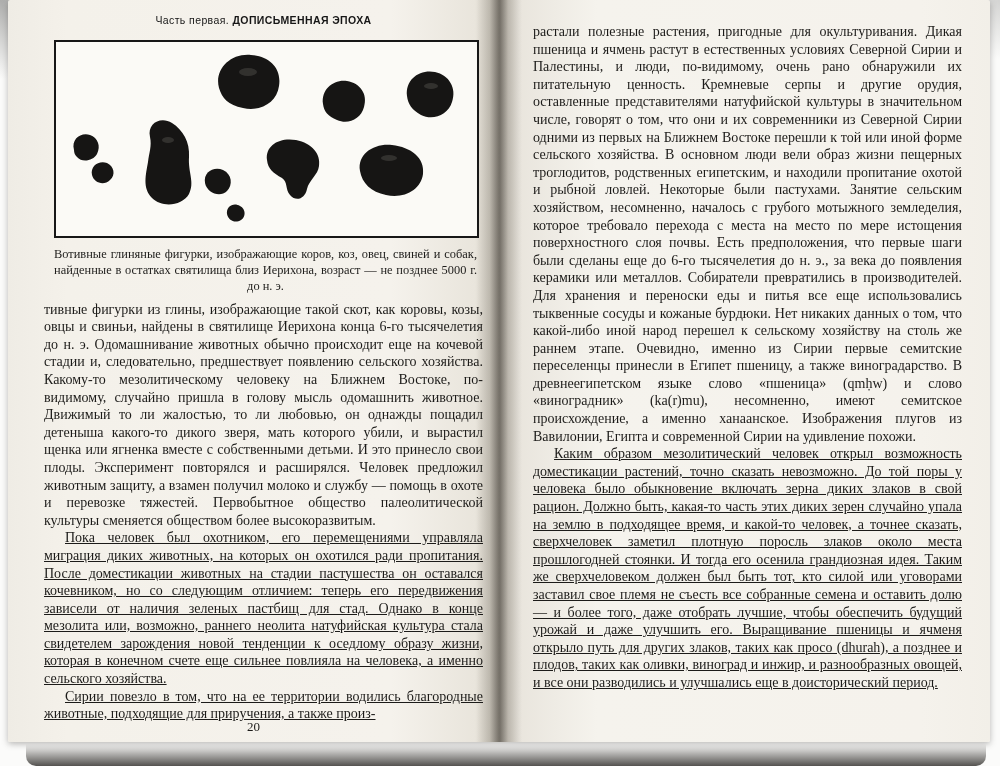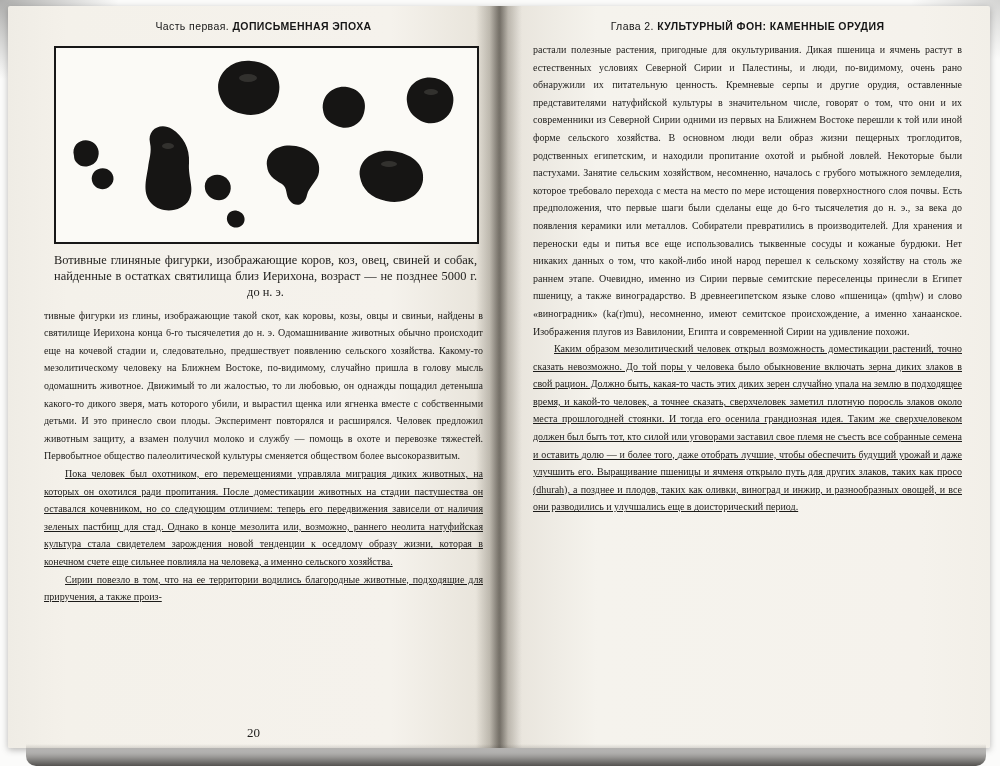--- a/index.html
+++ b/index.html
@@ -10,21 +10,21 @@
     color:#1c1b19;
   }
   .scan { position:relative; width:1000px; height:766px; }
   .corner { position:absolute; pointer-events:none; }
   .corner.tl { left:0; top:0; width:120px; height:80px;
     background:radial-gradient(ellipse at 0% 0%, rgba(110,110,108,.55), rgba(110,110,108,0) 70%); }
   .corner.tr { right:0; top:0; width:90px; height:60px;
     background:radial-gradient(ellipse at 100% 0%, rgba(140,140,138,.35), rgba(140,140,138,0) 70%); }
 
   .spread {
-    position:absolute; left:8px; top:6px; width:982px; height:742px;
+    position:absolute; left:8px; top:0; width:982px; height:742px;
     display:flex; border-radius:2px;
     box-shadow:0 2px 6px rgba(60,58,54,.35);
   }
   .page { position:relative; flex:1 1 50%; overflow:hidden; }
   .page.left  { background:linear-gradient(90deg,#efece5 0%, #f4f1ea 12%, #f5f2ec 78%, #e9e5dc 95%, #d6d0c4 100%); border-radius:2px 0 0 2px; }
   .page.right { background:linear-gradient(270deg,#f2efe8 0%, #f5f2ec 14%, #f5f3ed 80%, #e9e5dd 96%, #d8d2c6 100%); border-radius:0 2px 2px 0; }
 
   .gutter { position:absolute; left:50%; top:0; bottom:0; width:46px; transform:translateX(-50%);
     background:linear-gradient(90deg, rgba(40,36,30,0) 0%, rgba(40,36,30,.18) 30%, rgba(35,31,26,.5) 48%, rgba(35,31,26,.55) 52%, rgba(40,36,30,.2) 70%, rgba(40,36,30,0) 100%);
     pointer-events:none; z-index:5; }
@@ -43,21 +43,21 @@
   .running-head .rh-bold { font-weight:bold; }
 
   figure.photo { margin:14px 4px 0 10px; border:2px solid #171717; background:#fbfaf6; }
   figure.photo svg { display:block; }
 
   .caption {
     margin:8px 6px 6px 10px; font-size:12.4px; line-height:16.2px;
     text-align:justify; text-align-last:center; color:#1d1c1a;
   }
 
-  .body { text-align:justify; font-size:10px; line-height:17.6px; }
+  .body { text-align:justify; font-size:14px; line-height:17.6px; }
   .body p { margin:0; }
   .body p.ind { text-indent:21px;text-decoration:underline; }
   .page.left  .body { margin-top:2px; }
   .page.right .body { margin-top:9px; }
 
   .folio { position:absolute; left:0; right:0; bottom:7px; text-align:center;
     font-size:13px; color:#1c1b19; }
 </style>
 </head>
 <body>
@@ -113,23 +113,20 @@
           <p class="cont">тивные фигурки из глины, изображающие такой скот, как коровы, козы, овцы и свиньи, найдены в святилище Иерихона конца 6-го тысячелетия до н. э. Одомашнивание животных обычно происходит еще на кочевой стадии и, следовательно, предшествует появлению сельского хозяйства. Какому-то мезолитическому человеку на Ближнем Востоке, по-видимому, случайно пришла в голову мысль одомашнить животное. Движимый то ли жалостью, то ли любовью, он однажды пощадил детеныша какого-то дикого зверя, мать которого убили, и вырастил щенка или ягненка вместе с собственными детьми. И это принесло свои плоды. Эксперимент повторялся и расширялся. Человек предложил животным защиту, а взамен получил молоко и службу — помощь в охоте и перевозке тяжестей. Первобытное общество палеолитической культуры сменяется обществом более высокоразвитым.</p>
           <p class="ind">Пока человек был охотником, его перемещениями управляла миграция диких животных, на которых он охотился ради пропитания. После доместикации животных на стадии пастушества он оставался кочевником, но со следующим отличием: теперь его передвижения зависели от наличия зеленых пастбищ для стад. Однако в конце мезолита или, возможно, раннего неолита натуфийская культура стала свидетелем зарождения новой тенденции к оседлому образу жизни, которая в конечном счете еще сильнее повлияла на человека, а именно сельского хозяйства.</p>
           <p class="ind">Сирии повезло в том, что на ее территории водились благородные животные, подходящие для приручения, а также произ-</p>
         </div>
       </div>
       <div class="folio">20</div>
     </section>
 
     <section class="page right">
       <div class="inner-right">
-        <header class="running-head">
-          <span>Глава 2. </span><span class="rh-bold">КУЛЬТУРНЫЙ ФОН: КАМЕННЫЕ ОРУДИЯ</span>
-        </header>
 
         <div class="body">
           <p class="cont">растали полезные растения, пригодные для окультуривания. Дикая пшеница и ячмень растут в естественных условиях Северной Сирии и Палестины, и люди, по-видимому, очень рано обнаружили их питательную ценность. Кремневые серпы и другие орудия, оставленные представителями натуфийской культуры в значительном числе, говорят о том, что они и их современники из Северной Сирии одними из первых на Ближнем Востоке перешли к той или иной форме сельского хозяйства. В основном люди вели образ жизни пещерных троглодитов, родственных египетским, и находили пропитание охотой и рыбной ловлей. Некоторые были пастухами. Занятие сельским хозяйством, несомненно, началось с грубого мотыжного земледелия, которое требовало перехода с места на место по мере истощения поверхностного слоя почвы. Есть предположения, что первые шаги были сделаны еще до 6-го тысячелетия до н. э., за века до появления керамики или металлов. Собиратели превратились в производителей. Для хранения и переноски еды и питья все еще использовались тыквенные сосуды и кожаные бурдюки. Нет никаких данных о том, что какой-либо иной народ перешел к сельскому хозяйству на столь же раннем этапе. Очевидно, именно из Сирии первые семитские переселенцы принесли в Египет пшеницу, а также виноградарство. В древнеегипетском языке слово «пшеница» (qmḥw) и слово «виноградник» (ka(r)mu), несомненно, имеют семитское происхождение, а именно ханаанское. Изображения плугов из Вавилонии, Египта и современной Сирии на удивление похожи.</p>
           <p class="ind">Каким образом мезолитический человек открыл возможность доместикации растений, точно сказать невозможно. До той поры у человека было обыкновение включать зерна диких злаков в свой рацион. Должно быть, какая-то часть этих диких зерен случайно упала на землю в подходящее время, и какой-то человек, а точнее сказать, сверхчеловек заметил плотную поросль злаков около места прошлогодней стоянки. И тогда его осенила грандиозная идея. Таким же сверхчеловеком должен был быть тот, кто силой или уговорами заставил свое племя не съесть все собранные семена и оставить долю — и более того, даже отобрать лучшие, чтобы обеспечить будущий урожай и даже улучшить его. Выращивание пшеницы и ячменя открыло путь для других злаков, таких как просо (dhurah), а позднее и плодов, таких как оливки, виноград и инжир, и разнообразных овощей, и все они разводились и улучшались еще в доисторический период.</p>
         </div>
       </div>
     </section>
 
     <div class="gutter"></div>
   </div>

